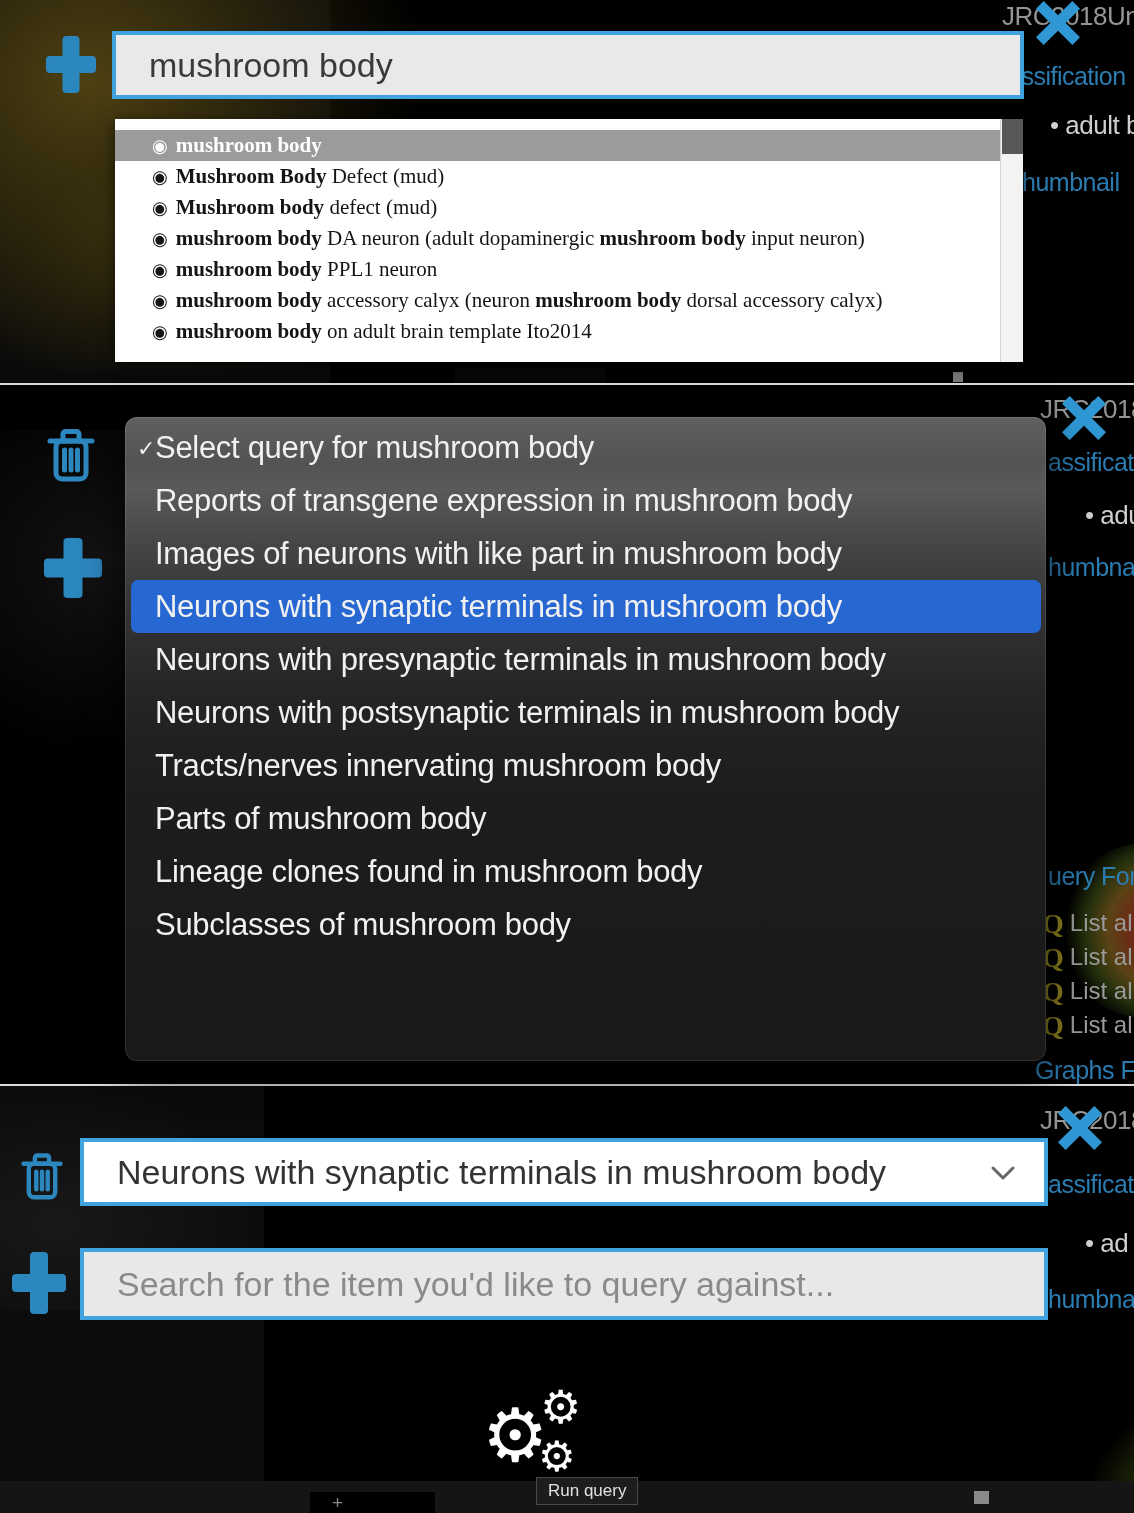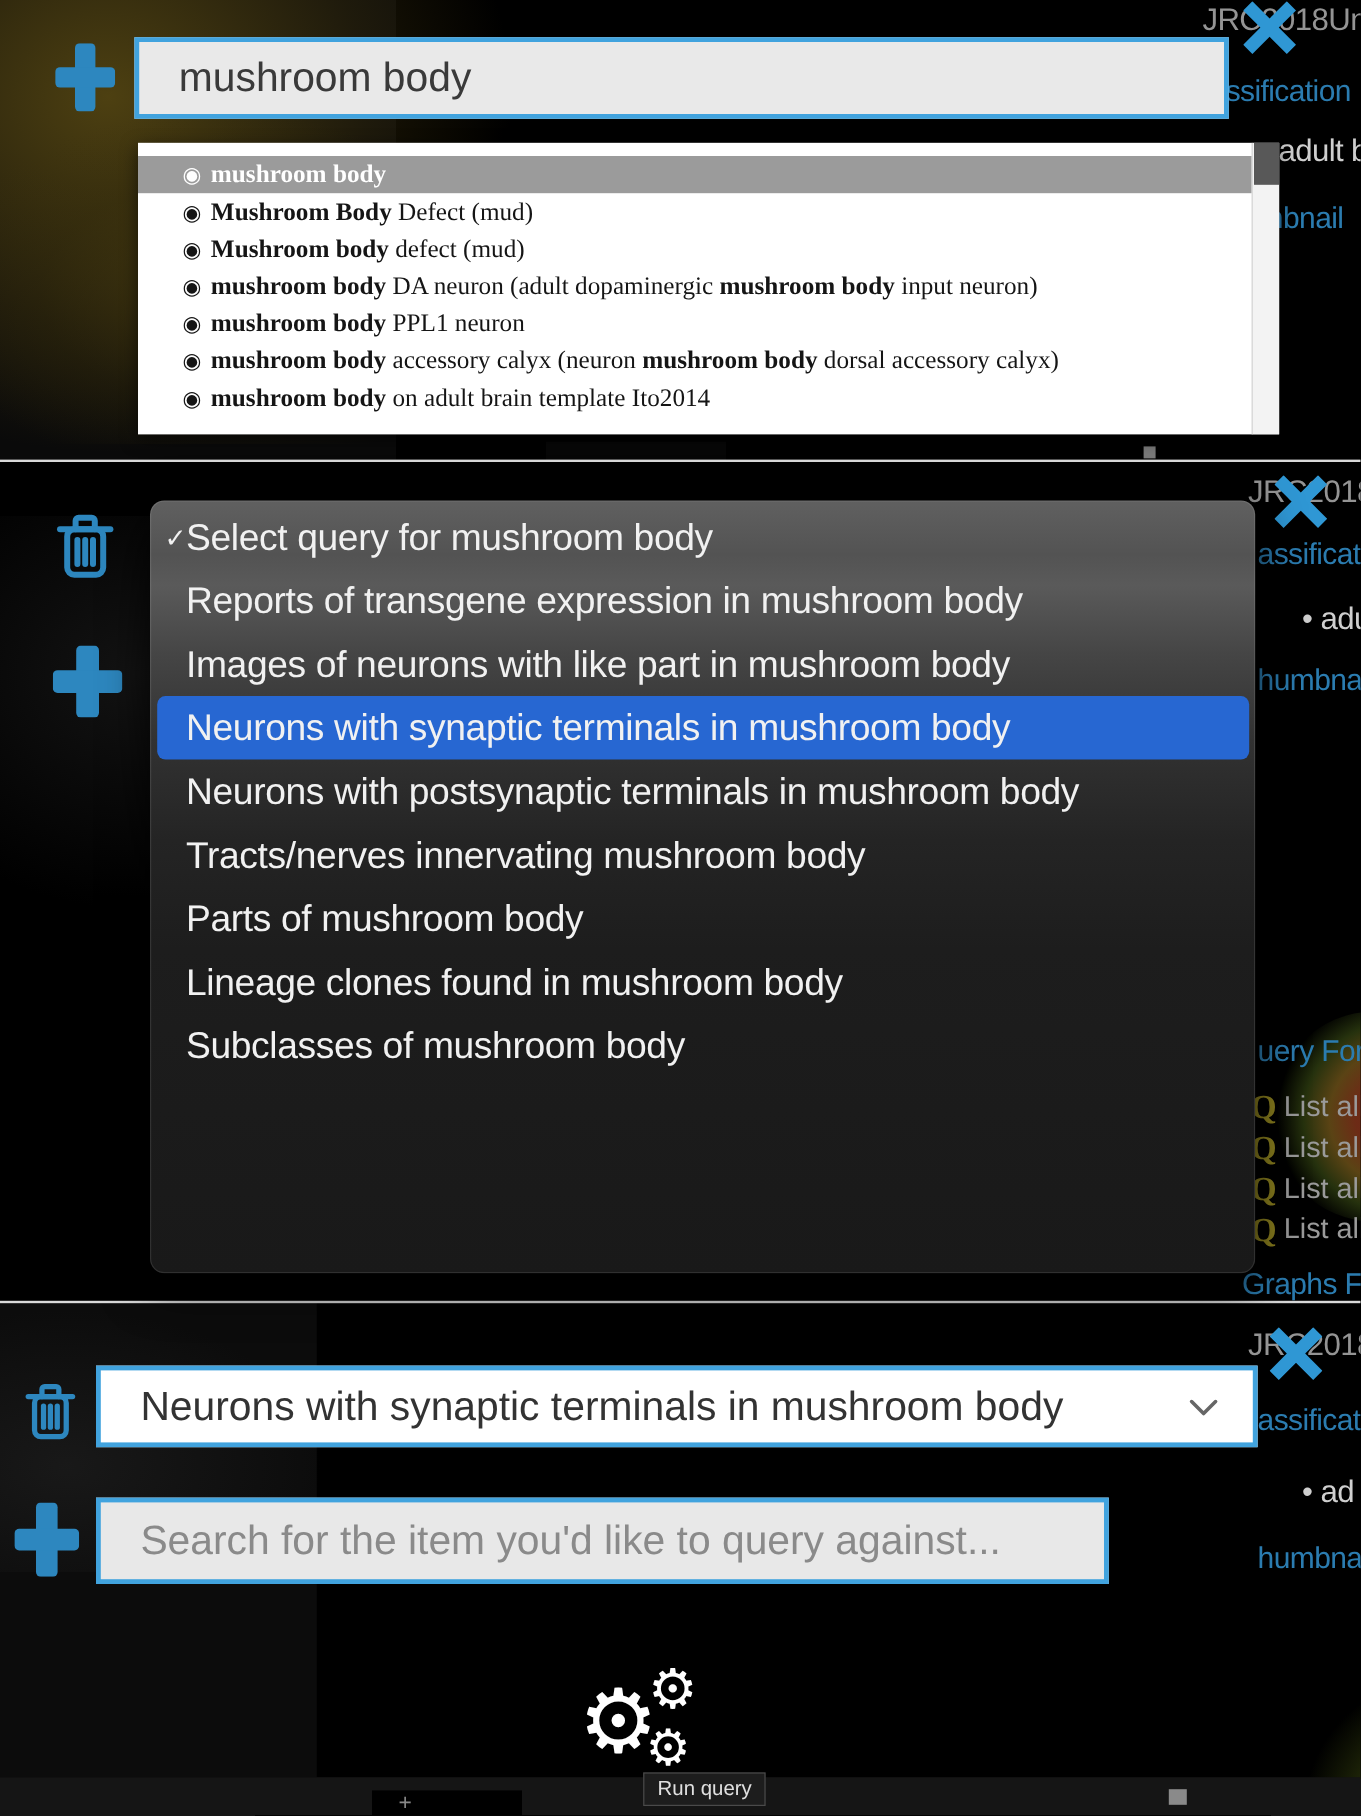--- a/index.html
+++ b/index.html
@@ -55,21 +55,21 @@
   .plus-mid{left:44px;top:538px;}
   .trash-bot{left:20px;top:1150px;}
   .plus-bot{left:12px;top:1252px;}
 
   
   .search-top{position:absolute;left:112px;top:31px;width:912px;height:68px;box-sizing:border-box;
     background:#e9e9e9;border:4px solid #41a3de;font-size:34px;color:#3a3a3a;
     font-family:"Liberation Sans",sans-serif;padding:0 0 0 33px;outline:none;}
   .ac-panel{position:absolute;left:115px;top:119px;width:908px;height:243px;background:#fff;
     overflow:hidden;font-family:"Liberation Serif",serif;font-size:21px;color:#151515;
-    box-shadow:0 4px 14px rgba(0,0,0,.6);padding-left:43px;}
+    box-shadow:0 4px 14px rgba(0,0,0,.6);}
   .ac-list{position:absolute;left:0;top:0;right:22px;padding-top:11px;}
   .ac-row{height:31px;line-height:31px;padding-left:37px;white-space:nowrap;cursor:pointer;}
   .ac-row.sel{background:#9b9b9b;color:#fff;}
   .ac-row b{font-weight:bold;}
   .ac-bull{font-family:"DejaVu Sans",sans-serif;font-size:18px;margin-right:8px;}
   .ac-scrollbar{position:absolute;top:0;right:0;width:22px;height:243px;background:#f3f3f3;border-left:1px solid #d4d4d4;}
   .ac-thumb{position:absolute;top:0;left:1px;width:21px;height:35px;background:#585858;cursor:pointer;}
 
   
   .menu{position:absolute;left:125px;top:417px;width:921px;height:644px;border-radius:12px;overflow:hidden;
@@ -79,21 +79,21 @@
   .menu-row{position:relative;height:53px;line-height:53px;padding-left:30px;font-size:31px;color:#f1f1f1;
     white-space:nowrap;cursor:pointer;letter-spacing:-0.3px;}
   .menu-row .check{position:absolute;left:12px;top:1px;font-size:22px;}
   .menu-row.hl{background:#2767d2;border-radius:7px;margin:0 5px 0 6px;padding-left:24px;}
 
   
   .select-bot{position:absolute;left:80px;top:1138px;width:968px;height:68px;box-sizing:border-box;
     background:#fff;border:4px solid #41a3de;display:flex;align-items:center;
     font-size:34px;color:#333;padding-left:33px;cursor:pointer;}
   .select-bot .chev{position:absolute;right:28px;top:22px;}
-  .search-bot{position:absolute;left:80px;top:1248px;width:844px;height:72px;box-sizing:border-box;
+  .search-bot{position:absolute;left:80px;top:1248px;width:968px;height:72px;box-sizing:border-box;
     background:#e8e8e8;border:4px solid #41a3de;font-size:34px;color:#4d7c0f;
     font-family:"Liberation Sans",sans-serif;padding:0 0 0 33px;outline:none;}
   .search-bot::placeholder{color:#8a8a8a;opacity:1;}
   .gears{position:absolute;left:482px;top:1384px;width:120px;height:100px;cursor:pointer;}
   .gear{position:absolute;color:#fff;font-family:"DejaVu Sans",sans-serif;line-height:1;}
   .gear-big{left:0;top:14px;font-size:74px;}
   .gear-small-top{left:58px;top:0;font-size:46px;}
   .gear-small-bot{left:56px;top:52px;font-size:42px;}
   .tooltip{position:absolute;left:536px;top:1477px;background:#1d1d1d;border:1px solid #4a4a4a;
     color:#e0e0e0;font-size:17px;padding:3px 11px;white-space:nowrap;}
@@ -189,20 +189,21 @@
   <svg class="icon-btn plus-mid" width="58" height="60" viewBox="0 0 58 60">
     <rect x="19.5" y="0" width="19" height="60" rx="4" fill="#2d87bf"></rect>
     <rect x="0" y="20.5" width="58" height="19" rx="4" fill="#2d87bf"></rect>
   </svg>
 
   <div class="menu" id="query-menu">
       <div class="menu-row"><span class="check">✓</span><span>Select query for mushroom body</span></div>
       <div class="menu-row"><span>Reports of transgene expression in mushroom body</span></div>
       <div class="menu-row"><span>Images of neurons with like part in mushroom body</span></div>
       <div class="menu-row hl"><span>Neurons with synaptic terminals in mushroom body</span></div>
+      <div class="menu-row"><span>Neurons with presynaptic terminals in mushroom body</span></div>
       <div class="menu-row"><span>Neurons with postsynaptic terminals in mushroom body</span></div>
       <div class="menu-row"><span>Tracts/nerves innervating mushroom body</span></div>
       <div class="menu-row"><span>Parts of mushroom body</span></div>
       <div class="menu-row"><span>Lineage clones found in mushroom body</span></div>
       <div class="menu-row"><span>Subclasses of mushroom body</span></div>
     </div>
 
   <svg class="icon-btn trash-bot" width="44" height="54" viewBox="0 0 50 56">
     <g fill="none" stroke="#2d87bf" stroke-width="5" stroke-linecap="round" stroke-linejoin="round">
       <line x1="4" y1="13" x2="46" y2="13"></line>

